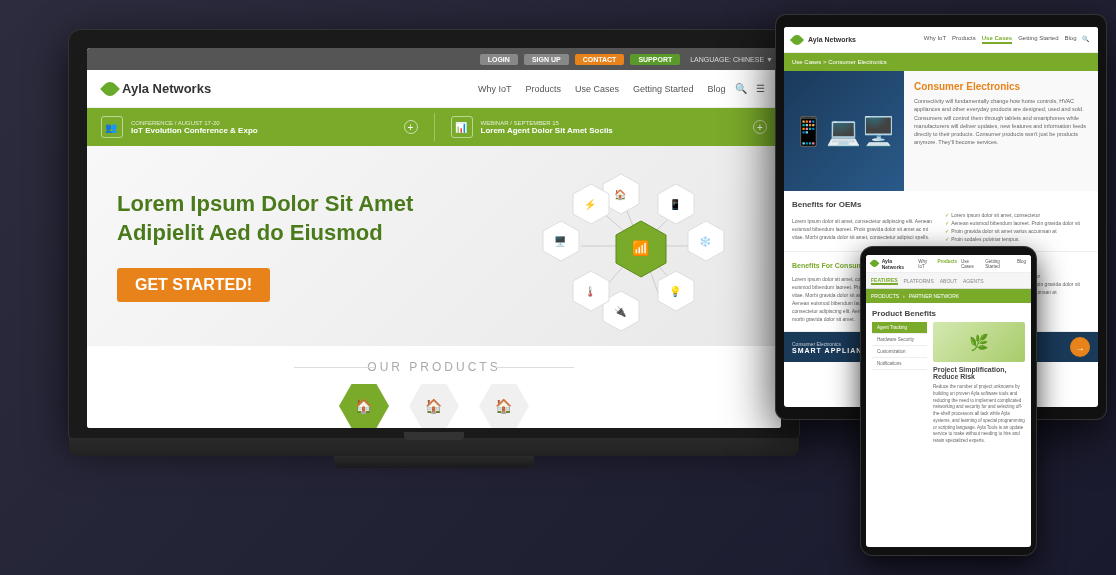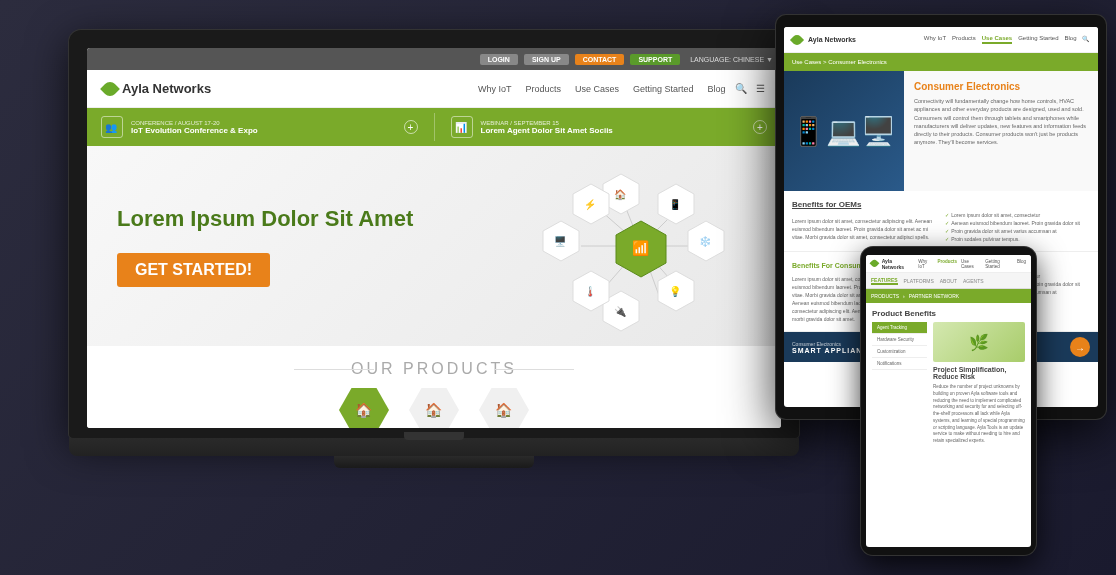--- a/index.html
+++ b/index.html
@@ -219,21 +219,21 @@
 
     .hex-icon { font-size: 12px; }
 
     .site-products-section {
       background: #fff;
       padding: 14px 20px 8px;
       text-align: center;
     }
 
     .products-title {
-      font-size: 16px;
+      font-size: 12px;
       color: #aaa;
       letter-spacing: 3px;
       text-transform: uppercase;
       margin-bottom: 10px;
       position: relative;
     }
 
     .products-title::before,
     .products-title::after {
       content: '';
@@ -350,21 +350,21 @@
     }
 
     .tablet-hero-title { font-size: 10px; font-weight: bold; color: #e8821a; margin-bottom: 5px; }
     .tablet-hero-body { font-size: 5.5px; color: #666; line-height: 1.5; }
 
     .tablet-section {
       padding: 8px;
       border-bottom: 1px solid #eee;
     }
 
-    .tablet-section-title { font-size: 8px; font-weight: bold; color: #444; margin-bottom: 5px; text-decoration: underline; }
+    .tablet-section-title { font-size: 8px; font-weight: bold; color: #444; margin-bottom: 5px; }
     .tablet-section-subtitle { font-size: 7px; font-weight: bold; color: #7aaa2a; margin-bottom: 4px; }
 
     .tablet-two-col { display: flex; gap: 8px; }
 
     .tablet-col-left { flex: 1; font-size: 5px; color: #666; line-height: 1.6; }
     .tablet-col-right { flex: 1; font-size: 5px; color: #666; line-height: 1.6; }
 
     .tablet-check { color: #7aaa2a; margin-right: 2px; }
 
     .tablet-bottom-banner {
@@ -550,20 +550,21 @@
               <div class="banner-text-big">Lorem Agent Dolor Sit Amet Sociis</div>
             </div>
             <div class="banner-plus">+</div>
           </div>
         </div>
 
         <div class="site-hero">
           <div class="hero-text">
             <div class="hero-headline">
               <div>Lorem Ipsum Dolor Sit Amet</div>
+              <div>Adipielit Aed do Eiusmod</div>
             </div>
             <div class="hero-cta">GET STARTED!</div>
           </div>
 
           <div class="hero-graphic">
             <svg width="240" height="180" viewBox="0 0 240 180">
 
               <line x1="120" y1="90" x2="80" y2="55" stroke="#ccc" stroke-width="1"></line>
               <line x1="120" y1="90" x2="155" y2="55" stroke="#ccc" stroke-width="1"></line>
               <line x1="120" y1="90" x2="170" y2="90" stroke="#ccc" stroke-width="1"></line>

